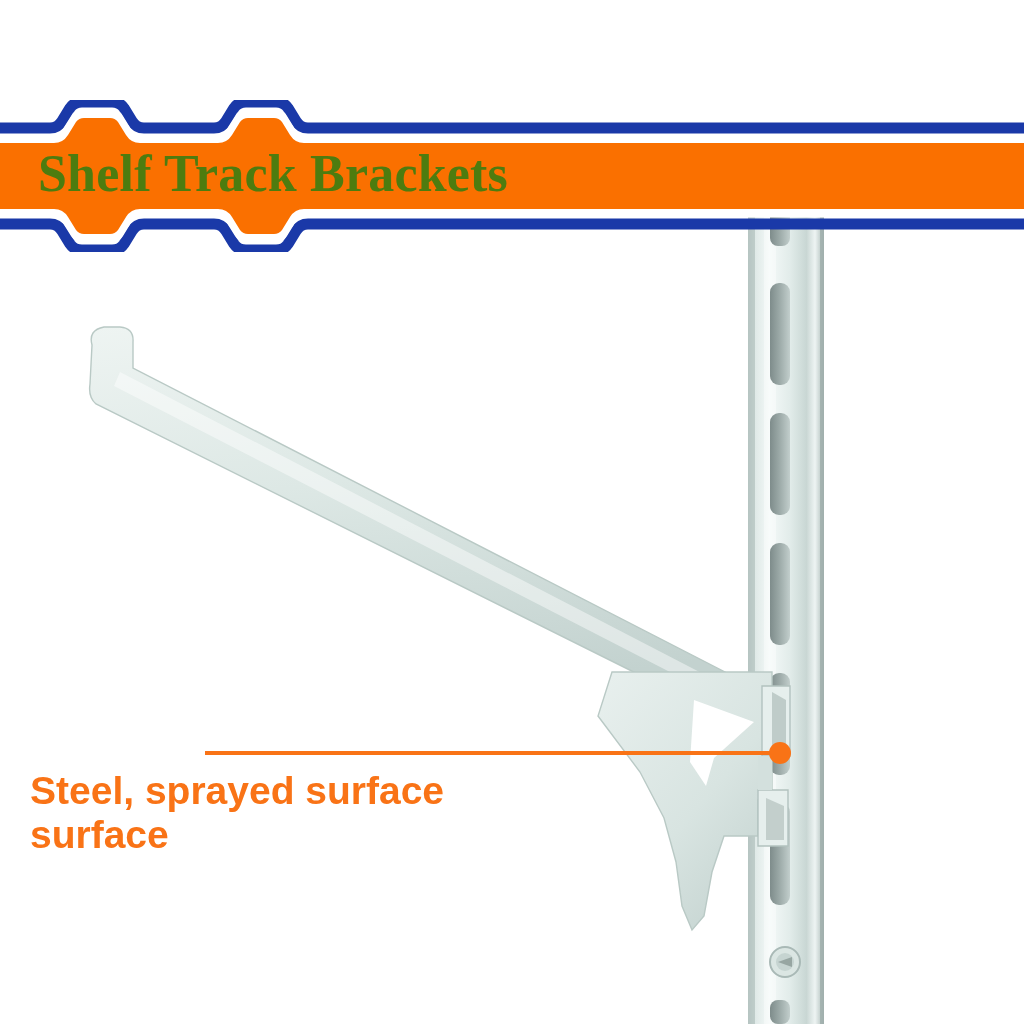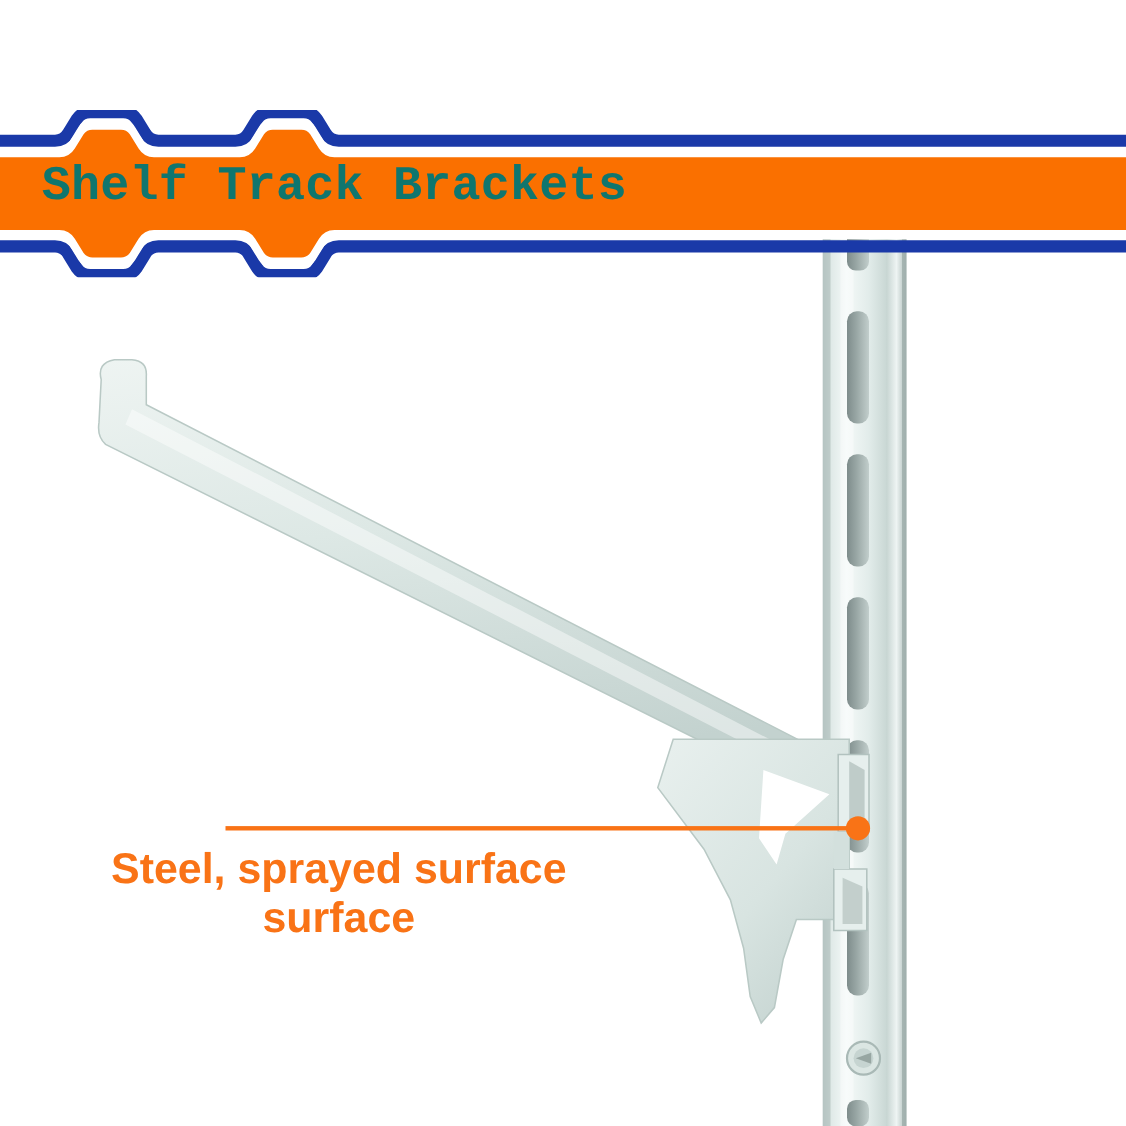--- a/index.html
+++ b/index.html
@@ -32,27 +32,27 @@
     position: absolute;
     left: 0;
     top: 100px;
     width: 1024px;
     height: 152px;
   }
   #banner-title-text {
     position: absolute;
     left: 38px;
     top: 148px;
-    font-size: 44px;
+    font-size: 52px;
     font-weight: bold;
-    color: #0f766e;
+    color: #4d7c0f;
     letter-spacing: 0.2px;
     white-space: nowrap;
     line-height: 1;
-    font-family: Liberation Mono, monospace;
+    font-family: Liberation Serif, serif;
   }
 
   
   #callout-leader-line {
     position: absolute;
     left: 205px;
     top: 751px;
     width: 578px;
     height: 4px;
     background: #f97316;
@@ -64,21 +64,21 @@
     width: 22px;
     height: 22px;
     border-radius: 50%;
     background: #f97316;
   }
   #callout-caption {
     position: absolute;
     left: 30px;
     top: 769px;
     width: 556px;
-    text-align: center;
+    text-align: left;
     font-size: 39px;
     font-weight: bold;
     color: #f97316;
     line-height: 1.12;
     font-family: "Liberation Sans", sans-serif;
   }
 </style>
 </head>
 <body>
 

